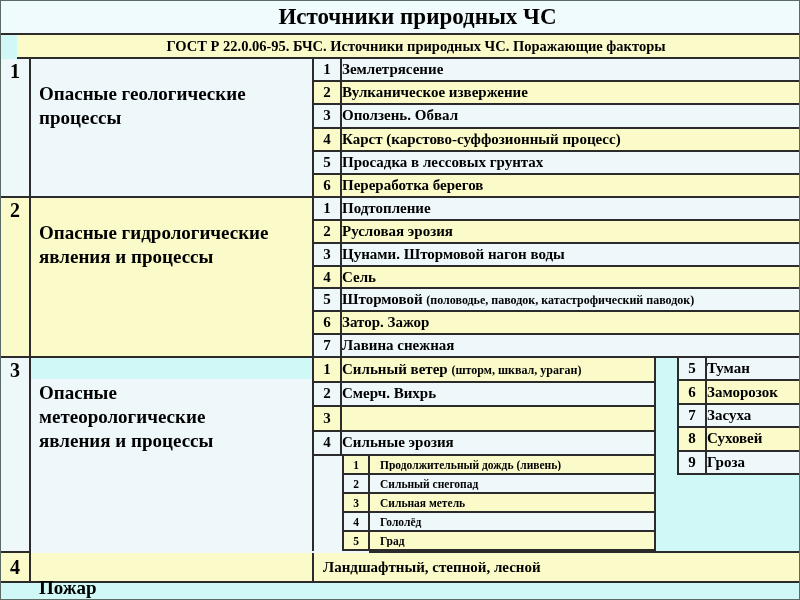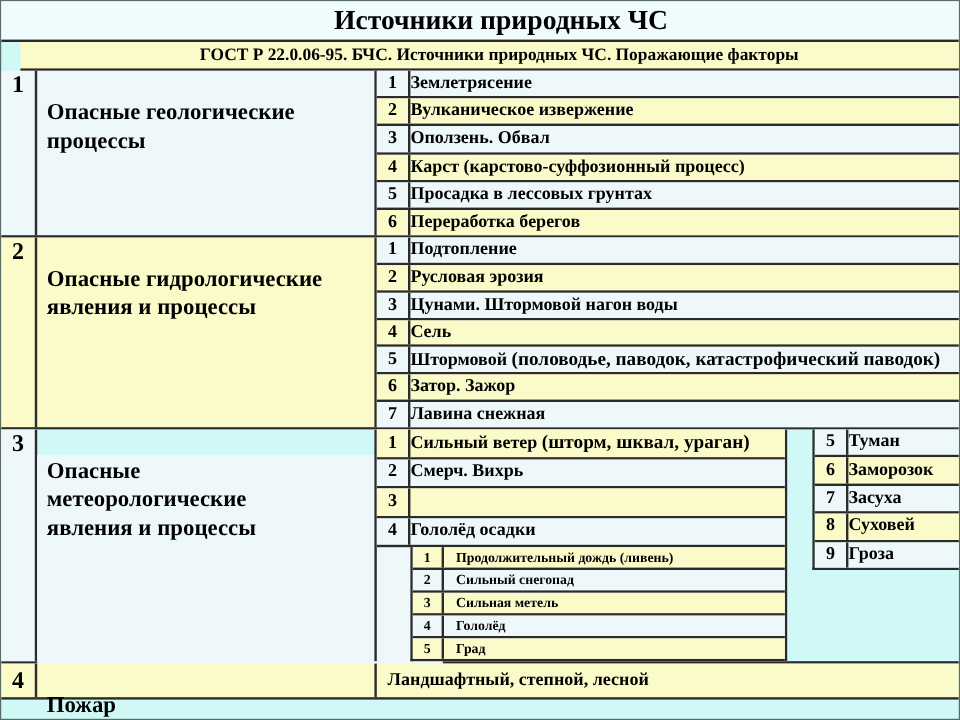--- a/index.html
+++ b/index.html
@@ -29,21 +29,21 @@
   .s4 .secname{display:flex;align-items:center;padding-top:0;}
 
   .subtable{position:absolute;top:0;height:100%;display:flex;flex-direction:column;
     border-left:2px solid #2b2b2b;}
   .s1 .subtable,.s2 .subtable{left:311px;width:489px;}
   .srow{flex:1;min-height:0;display:flex;align-items:center;border-bottom:2px solid #2b2b2b;}
   .subtable .srow:last-child{border-bottom:none;}
   .srow .n{width:28px;align-self:stretch;display:flex;align-items:center;justify-content:center;
     border-right:2px solid #2b2b2b;font-size:15px;}
   .srow .t{flex:1;padding-left:0;font-size:15px;white-space:nowrap;overflow:hidden;}
-  .note{font-size:16px;}
+  .note{font-size:12px;}
 
   .alt-pale .srow:nth-child(odd){background:#EEF8FB;}
   .alt-pale .srow:nth-child(even){background:#FBFAC9;}
   .alt-cream .srow:nth-child(odd){background:#FBFAC9;}
   .alt-cream .srow:nth-child(even){background:#EEF8FB;}
 
   
   .mid{position:absolute;left:311px;top:0;width:344px;height:100%;
     border-left:2px solid #2b2b2b;border-right:2px solid #2b2b2b;background:#EEF8FB;}
   .mid .rows4{height:98px;display:flex;flex-direction:column;}
@@ -163,21 +163,21 @@
         </div>
         <div class="srow">
           <div class="n">2</div>
           <div class="t">Смерч. Вихрь</div>
         </div>
         <div class="srow">
           <div class="n">3</div>
         </div>
         <div class="srow">
           <div class="n">4</div>
-          <div class="t">Гололёд осадки</div>
+          <div class="t">Сильные эрозия</div>
         </div>
       </div>
       <div class="nest alt-cream">
         <div class="srow">
           <div class="n">1</div>
           <div class="t">Продолжительный дождь (ливень)</div>
         </div>
         <div class="srow">
           <div class="n">2</div>
           <div class="t">Сильный снегопад</div>

